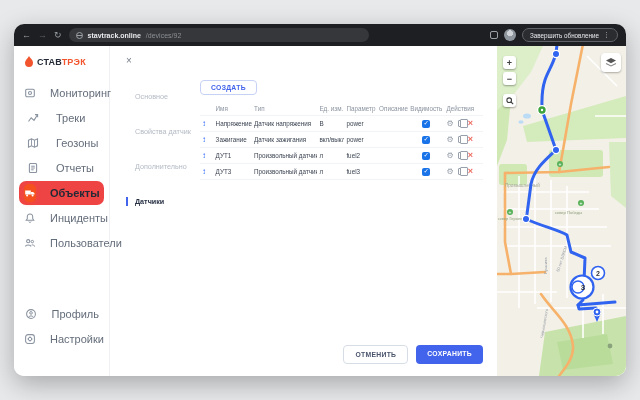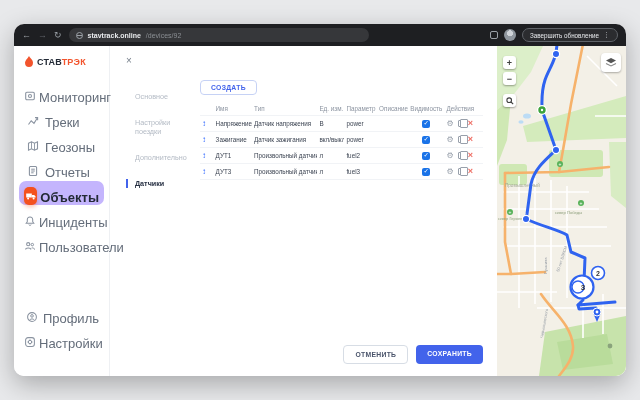--- a/index.html
+++ b/index.html
@@ -30,36 +30,36 @@
   .finish-pill .dots { font-size:7px; color:#c8ccd0; }
 
   
   .app { display:flex; height:330px; background:#fff; }
 
   
   .sidebar { width:96px; border-right:1px solid #eef0f3; position:relative; padding-top:8px; flex:0 0 auto; }
   .logo { display:flex; align-items:center; gap:3px; padding:2px 0 12px 10px; }
   .logo-text { font-size:9px; font-weight:bold; letter-spacing:.2px; }
   .logo-text .p1 { color:#232a36; } .logo-text .p2 { color:#f2542d; }
-  .nav-item { display:flex; align-items:flex-end; gap:3px; height:24px; margin:1px 5px; padding:0 5px;
-              border-radius:7px; color:#646d7a; font-size:13px; cursor:pointer; }
+  .nav-item { display:flex; align-items:center; gap:14px; height:24px; margin:1px 5px; padding:0 5px;
+              border-radius:7px; color:#646d7a; font-size:11px; cursor:pointer; }
   .nav-item svg { flex:0 0 auto; }
   .icon-slot { width:18px; height:18px; display:flex; align-items:center; justify-content:center; }
-  .nav-item.active { background:#c4b5fd; color:#232a36; font-weight:bold; }
+  .nav-item.active { background:#ef4444; color:#232a36; font-weight:bold; }
   .nav-item.active .icon-slot { background:#f4511e; border-radius:5px;
       box-shadow:0 2px 4px rgba(244,81,30,.35); }
   .sb-footer { position:absolute; left:0; right:0; bottom:24px; }
 
   
   .modal { flex:1; display:flex; flex-direction:column; padding:10px 14px 12px 16px; min-width:0; }
   .modal-head { display:flex; align-items:flex-start; justify-content:space-between; }
   .modal-title { font-size:8.8px; font-weight:bold; color:#2b3340; }
   .modal-close { font-size:10px; color:#77808c; line-height:1; cursor:pointer; }
   .modal-body { display:flex; flex:1; margin-top:10px; min-height:0; }
-  .mtabs { width:66px; flex:0 0 auto; display:flex; flex-direction:column; gap:17px; padding-top:16px; }
+  .mtabs { width:66px; flex:0 0 auto; display:flex; flex-direction:column; gap:26px; padding-top:16px; }
   .mtab { font-size:7.2px; color:#b3bac4; padding-left:7px; border-left:2px solid transparent; cursor:pointer; }
   .mtab.active { color:#273043; font-weight:bold; border-left-color:#4263eb; }
   .table-area { flex:1; padding-left:8px; min-width:0; }
   .btn-create { display:inline-block; border:1px solid #c6d2f5; color:#4263eb; background:#fff;
                 font-size:6.8px; font-weight:bold; letter-spacing:.3px; padding:3px 10px;
                 border-radius:4px; cursor:pointer; margin-bottom:7px; }
   .tbl { width:100%; font-size:6.3px; color:#3c4452; }
   .trow { display:flex; align-items:center; border-bottom:1px solid #f1f3f6; min-height:16px; }
   .trow.thead { color:#8c94a1; min-height:14px; }
   .c { padding:2px 2px; overflow:hidden; white-space:nowrap; }
@@ -218,21 +218,21 @@
     </div>
 
     <div class="modal">
       <div class="modal-head">
         <span class="modal-close">×</span>
       </div>
 
       <div class="modal-body">
         <div class="mtabs">
           <span class="mtab">Основное</span>
-          <span class="mtab">Настройки поездки</span>
+          <span class="mtab">Свойства датчик</span>
           <span class="mtab">Дополнительно</span>
           <span class="mtab active">Датчики</span>
         </div>
 
         <div class="table-area">
           <span class="btn-create">СОЗДАТЬ</span>
 
           <div class="tbl">
             <div class="trow thead">
               <span class="c c-drag"></span>

